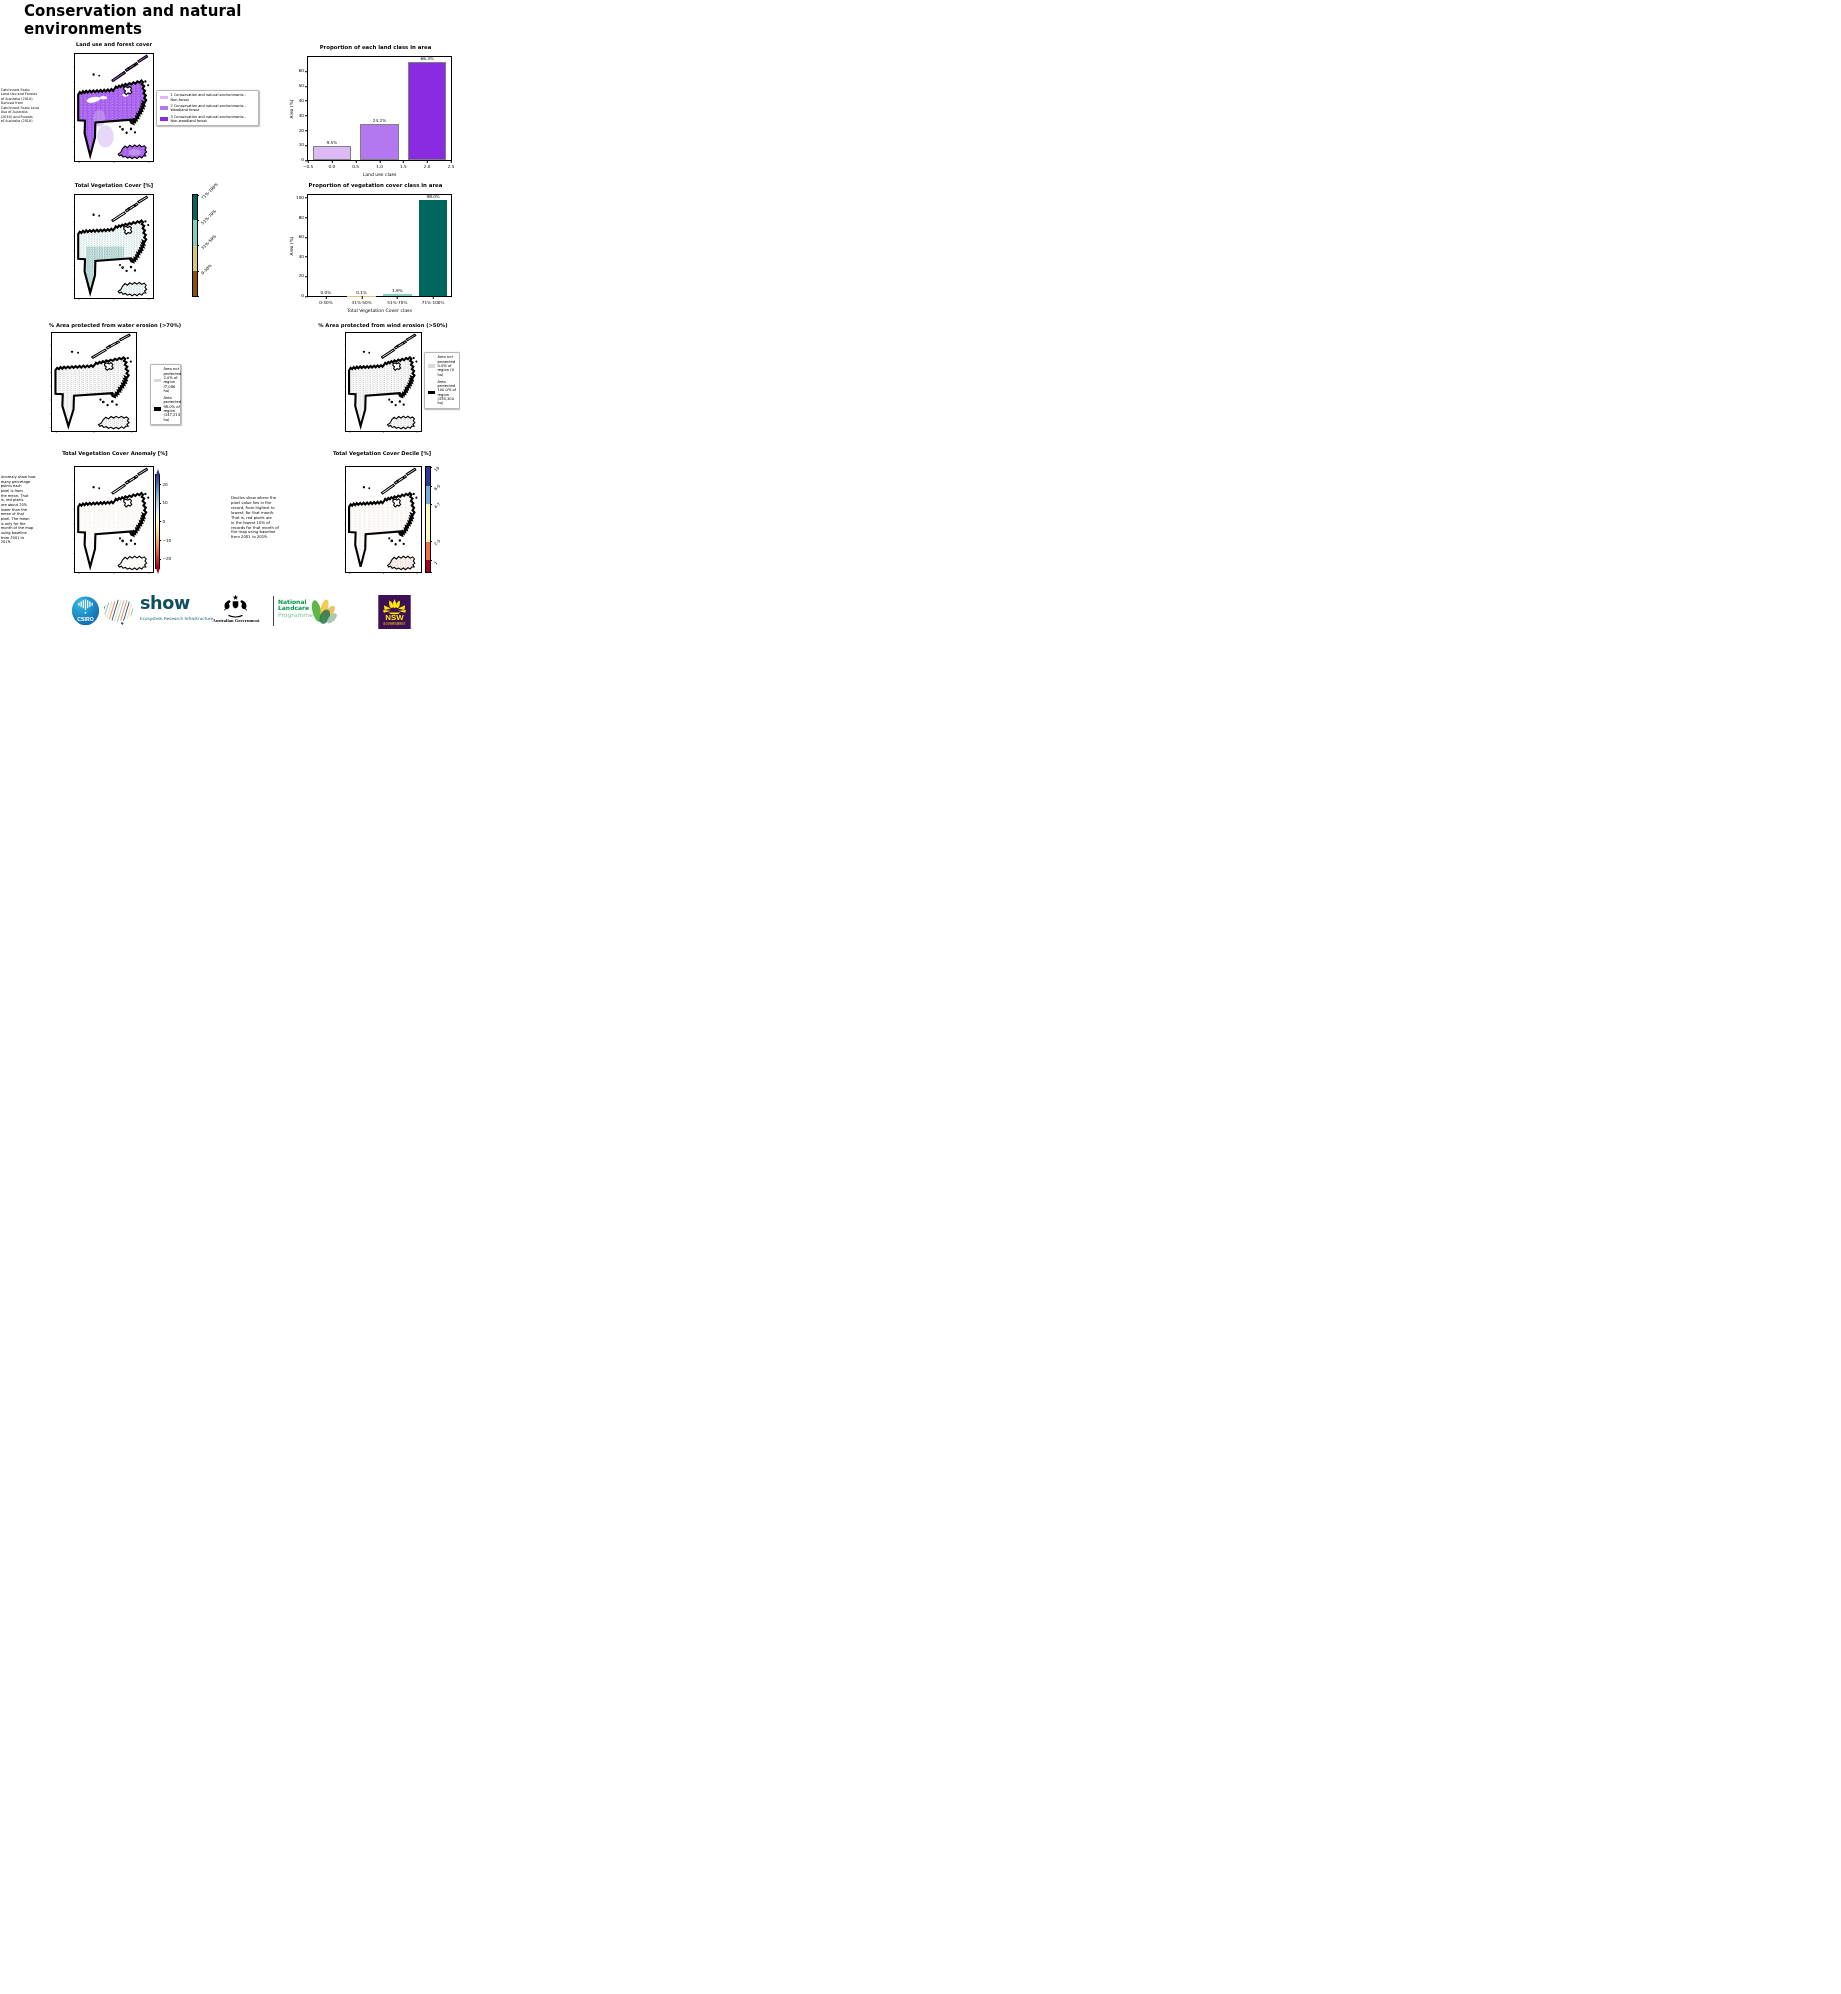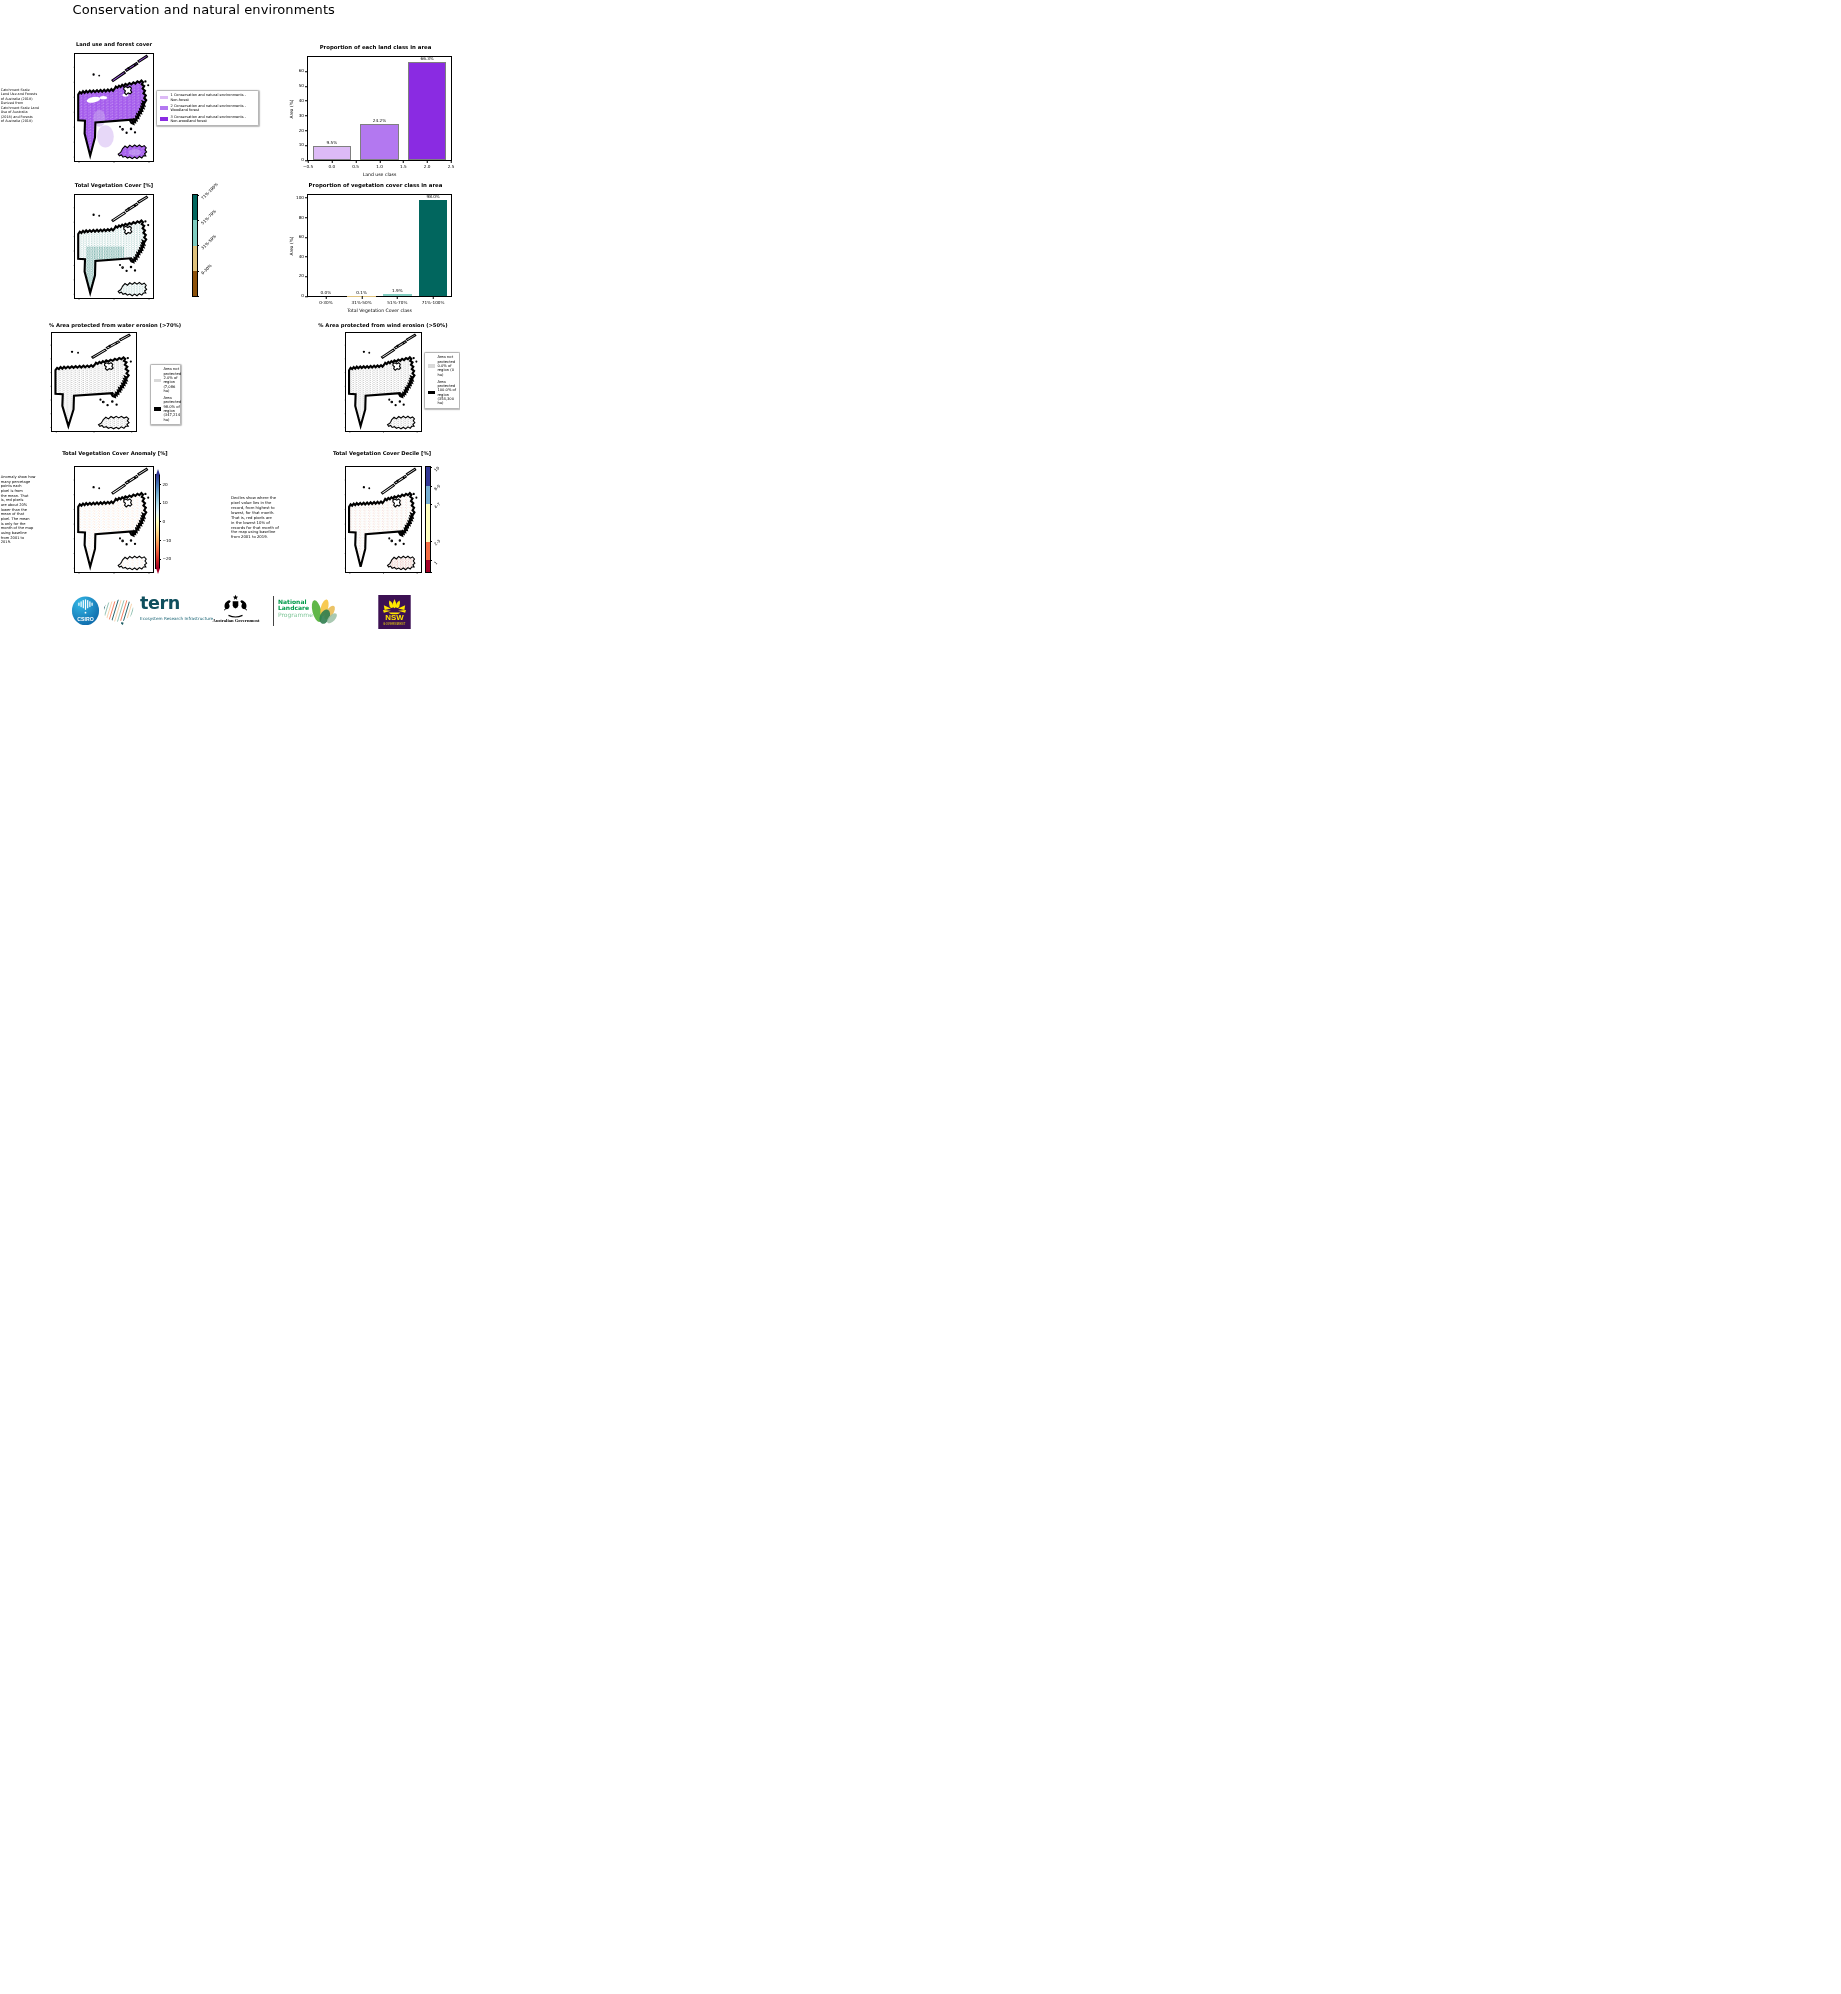--- a/index.html
+++ b/index.html
@@ -1,19 +1,19 @@
 <!DOCTYPE html>
 <html style="font-size:6.4px"><head>
 <meta charset="utf-8">
 <style>
   html,body{margin:0;padding:0;background:#fff}
   body{font-family:"DejaVu Sans","Liberation Sans",sans-serif;color:#000}
   .page{position:relative;width:460px;height:630px;background:#fff;overflow:hidden}
   .abs{position:absolute}
-  .page-title{position:absolute;font-weight:normal;font-size:13px;text-align:right;letter-spacing:0.1px}
+  .page-title{position:absolute;font-weight:bold;font-size:15px;text-align:left;letter-spacing:0.1px}
   .panel-title{position:absolute;font-weight:bold;font-size:5.2px;text-align:center;line-height:1.1}
   .note{position:absolute;font-size:3.4px;line-height:1.3;white-space:pre-line}
 
   
   .map-frame{position:absolute;border:0.5px solid #000;background:#fff;box-sizing:border-box}
   .map-svg{position:absolute;left:0;top:0;width:100%;height:100%;overflow:visible}
   .land{fill:#fff}
   .mp-landuse .land{fill:#a55cec}
   .mp-landuse .land-tex{fill:url(#p-purple)}
   .mp-veg .land-tex{fill:url(#p-veg)}
@@ -549,21 +549,21 @@
         <line x1="68" y1="-8" x2="40" y2="84" stroke="#8fc0b0"></line>
         <line x1="76" y1="-8" x2="48" y2="84" stroke="#f4795b"></line>
         <line x1="84" y1="-8" x2="56" y2="84" stroke="#1d5c63"></line>
         <line x1="92" y1="-8" x2="64" y2="84" stroke="#f7cfa8"></line>
         <line x1="100" y1="-8" x2="72" y2="84" stroke="#8fc0b0"></line>
         <line x1="108" y1="-8" x2="80" y2="84" stroke="#1d5c63"></line>
       </g>
       <path d="M56,68 l6,2 -2,6 -5,-3 Z" fill="#1d5c63"></path>
     </svg>
 
-    <div class="tern-word" style="left:140px;top:1.6px">tern</div>
+    <div class="tern-word" style="left:140px;top:1.6px">show</div>
     <div class="tern-sub" style="left:140px;top:22.3px">Ecosystem Research Infrastructure</div>
 
     <svg class="abs" style="left:223px;top:0" width="25" height="24" viewBox="0 0 62 60">
       <g fill="#000">
         <path d="M31,2 l1.8,4.5 4.8,.2 -3.8,3 1.4,4.6 -4.2,-2.7 -4.2,2.7 1.4,-4.6 -3.8,-3 4.8,-.2 Z"></path>
         <path d="M24,18 h14 v10 q0,6 -7,8 q-7,-2 -7,-8 Z"></path>
         <path d="M8,20 q7,-7 11,-2 q-2,4 -5,6 q5,8 -1,13 q-7,3 -9,-3 q-2,-9 4,-14 Z"></path>
         <path d="M2,40 q5,-7 10,-7 l0,2 q-5,1 -8,6 Z"></path>
         <path d="M54,20 q-7,-7 -11,-2 q2,4 5,6 q-5,8 1,13 q7,3 9,-3 q2,-9 -4,-14 Z"></path>
         <path d="M60,40 q-5,-7 -10,-7 l0,2 q5,1 8,6 Z"></path>

